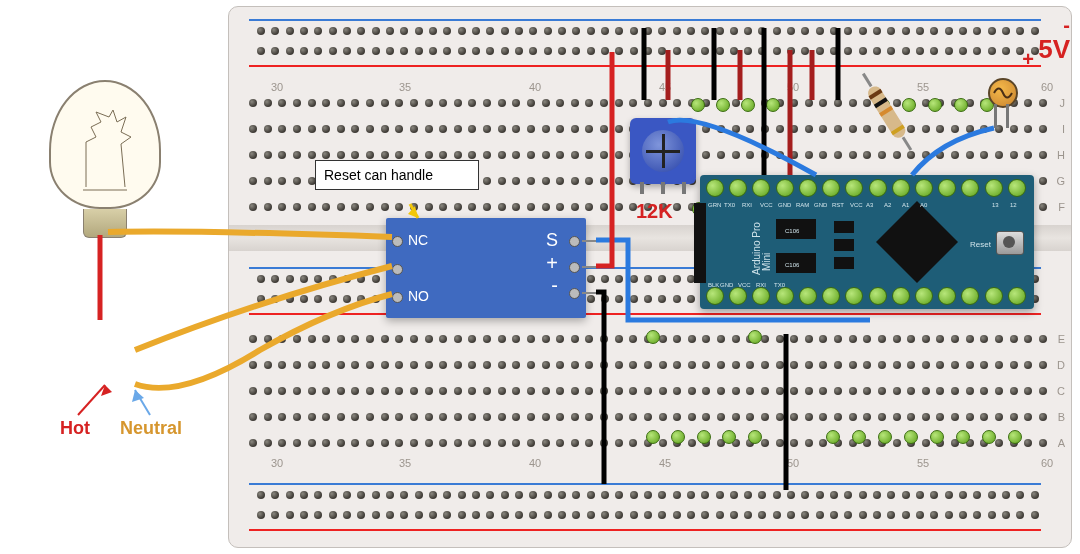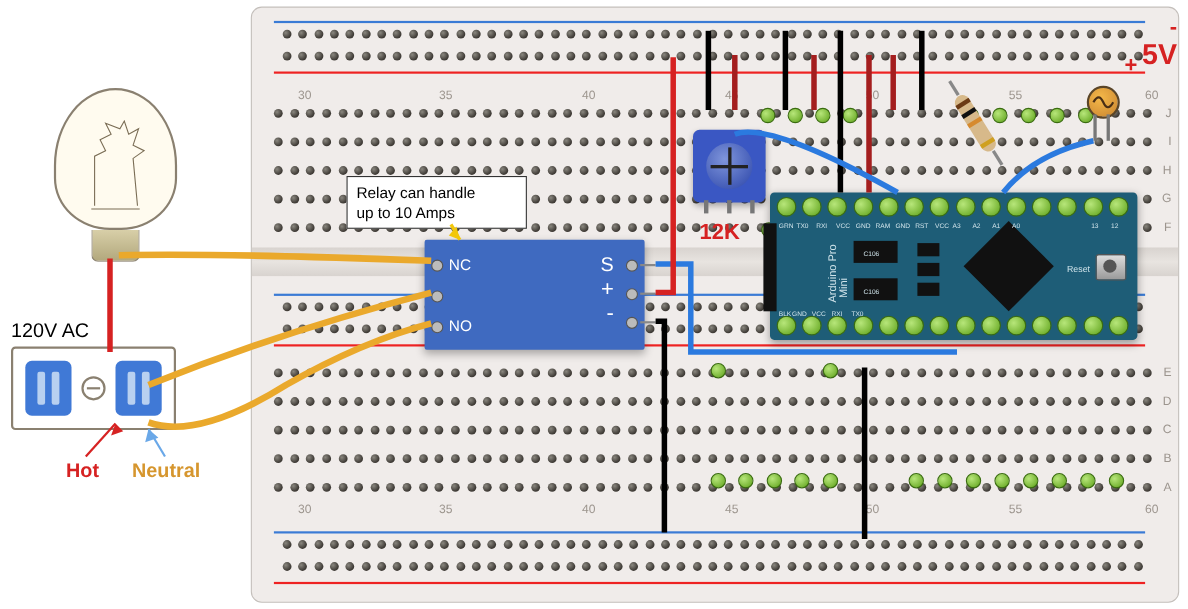--- a/index.html
+++ b/index.html
@@ -1125,34 +1125,20 @@
   <div class="bulb-container">
     <div class="bulb-glass">
       <svg width="100%" height="100%" viewBox="0 0 108 125">
         <path class="filament" d="M35 105 L35 60 L45 55 L40 45 L50 40 L45 30 L58 35 L62 28 L66 40 L75 35 L70 50 L80 55 L70 62 L74 105"></path>
         <path class="filament" d="M32 108 L76 108"></path>
       </svg>
     </div>
     <div class="bulb-base"></div>
   </div>
 
-  <div class="outlet">
-    <div class="outlet-label">120V AC</div>
-    <div class="outlet-plate" style="margin-top:4px;">
-      <div class="slot-box">
-        <div class="slot"></div>
-          <div class="slot"></div>
-      </div>
-      <div class="screw"></div>
-      <div class="slot-box">
-        <div class="slot"></div>
-          <div class="slot"></div>
-      </div>
-    </div>
-  </div>
 
   <div class="lbl text-red" style="left:60px; top:418px; font-size:18px;">Hot</div>
   <div class="lbl" style="left:120px; top:418px; font-size:18px; color:#d6962e;">Neutral</div>
 
   <div class="relay" style="left:386px; top:218px; width:200px; height:100px;">
     <span class="relay-pin" style="left:6px; top:18px;"></span>
     <span class="relay-lbl" style="left:22px; top:14px;">NC</span>
     <span class="relay-pin" style="left:6px; top:46px;"></span>
     <span class="relay-pin" style="left:6px; top:74px;"></span>
     <span class="relay-lbl" style="left:22px; top:70px;">NO</span>
@@ -1162,22 +1148,21 @@
     <span class="relay-symbol" style="right:28px; top:56px;">-</span>
     <span class="relay-pin" style="right:6px; top:18px;"></span>
     <div style="position:absolute; right:-10px; top:22px; width:14px; height:2px; background:#888;"></div>
     <span class="relay-pin" style="right:6px; top:44px;"></span>
     <div style="position:absolute; right:-10px; top:48px; width:14px; height:2px; background:#888;"></div>
     <span class="relay-pin" style="right:6px; top:70px;"></span>
     <div style="position:absolute; right:-10px; top:74px; width:14px; height:2px; background:#888;"></div>
   </div>
 
   <div class="callout" style="left:315px; top:160px; width:146px;">
-    <div>Relay can handle</div>
-    <div>up to 10 Amps</div>
+    <div>Reset can handle</div>
   </div>
 
   <div class="pot" style="left:630px; top:118px;">
     <div class="pot-knob"></div>
     <div class="pot-leg" style="left:10px;"></div>
     <div class="pot-leg" style="left:31px;"></div>
     <div class="pot-leg" style="left:52px;"></div>
   </div>
   <div class="lbl text-red" style="left:636px; top:200px; font-size:20px;">12K</div>
 

